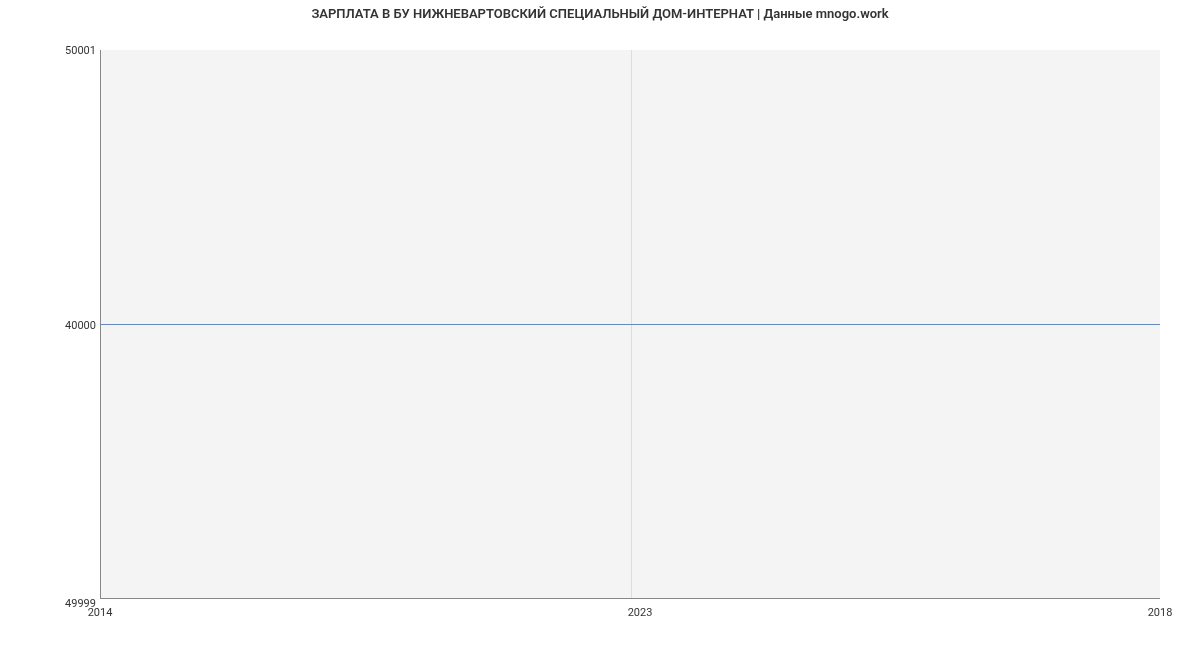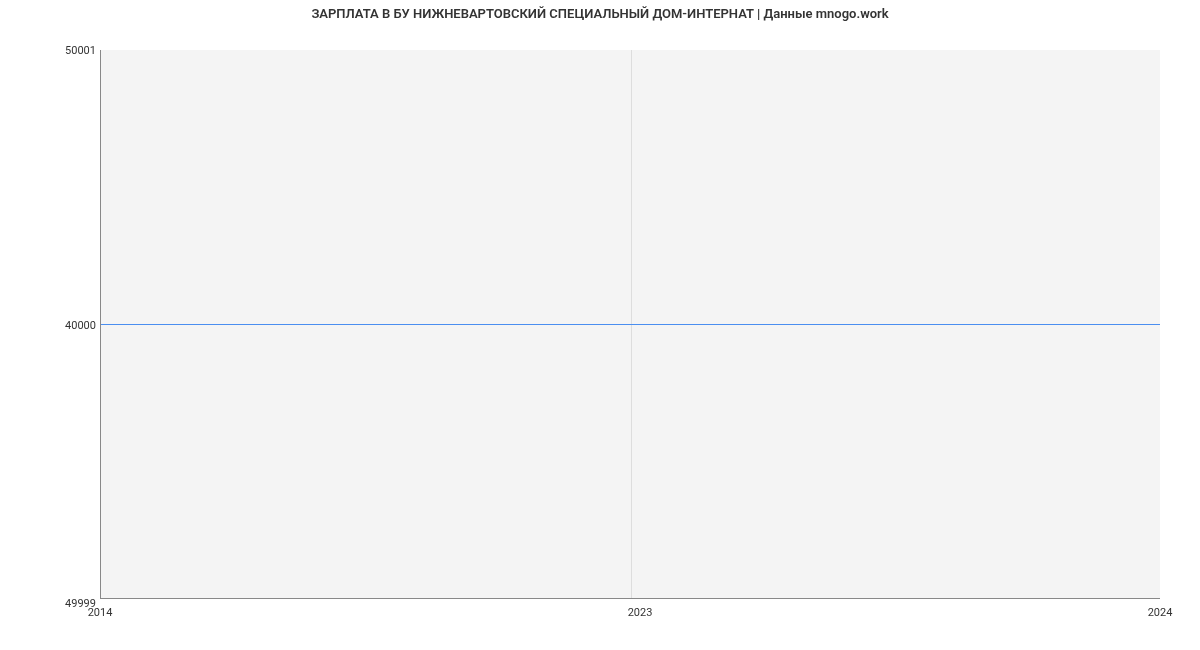--- a/index.html
+++ b/index.html
@@ -83,15 +83,15 @@
 
     <div class="series-line" style="top:50%;"></div>
   </div>
 
   <div class="y-tick" style="top:603px;">49999</div>
   <div class="y-tick" style="top:324.5px;">40000</div>
   <div class="y-tick" style="top:50px;">50001</div>
 
   <div class="x-tick" style="left:100px;">2014</div>
   <div class="x-tick" style="left:630px;margin-left:10px;">2023</div>
-  <div class="x-tick" style="left:1160px;">2024</div>
+  <div class="x-tick" style="left:1160px;">2018</div>
 
 </div>
 
 </body></html>

